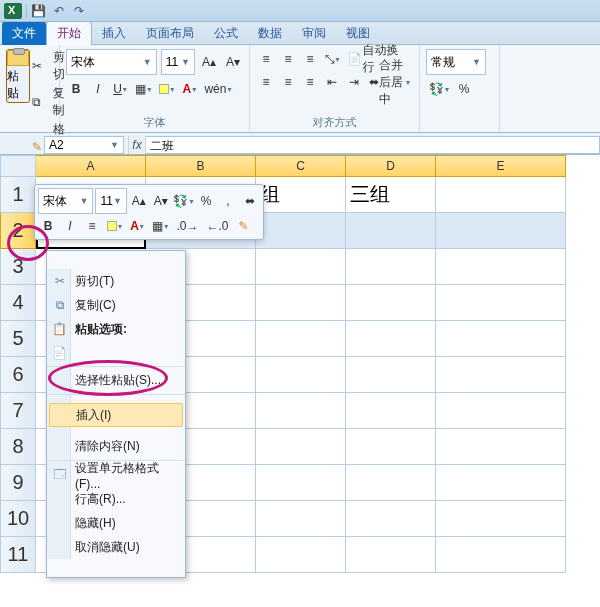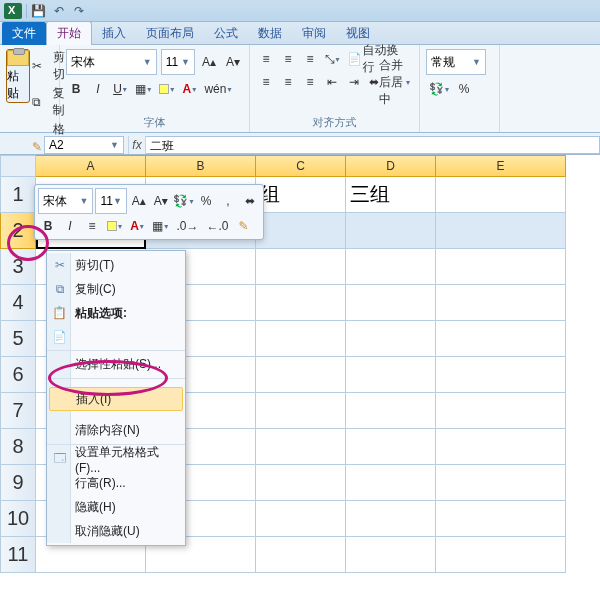--- a/index.html
+++ b/index.html
@@ -56,21 +56,21 @@
 .rowhdr.sel{background:linear-gradient(90deg,#ffe9a5,#ffd467);border-color:#d4a017}
 .cell{border:1px solid #b7cde2;border-top:none;border-left:none;background:#fff;font-size:20px;padding:2px 4px;display:flex;align-items:center}
 .row.selrow .cell{background:#dbe9f7}
 
 .activecell{position:absolute;border:2px solid #000;pointer-events:none}
 
 .minitb{position:absolute;background:#f4f8fc;border:1px solid #9db9d4;border-radius:3px;box-shadow:0 2px 6px rgba(0,0,0,.2);padding:3px;display:flex;flex-direction:column;gap:2px}
 .minitb .mr{display:flex;gap:2px;align-items:center}
 .minitb .combo{height:18px}
 
-.ctx{position:absolute;background:#f7f9fc;border:1px solid #9db9d4;box-shadow:2px 2px 6px rgba(0,0,0,.25);padding:2px 0;width:140px}
+.ctx{position:absolute;background:#f7f9fc;border:1px solid #9db9d4;box-shadow:2px 2px 6px rgba(0,0,0,.25);padding:18px 0;width:140px}
 .ctx .mi{height:24px;display:flex;align-items:center;padding:0 8px 0 28px;position:relative;color:#222}
 .ctx .mi.sep-after{border-bottom:1px solid #d3e0ec;margin-bottom:2px;padding-bottom:2px;height:26px}
 .ctx .mi .mico{position:absolute;left:5px;width:16px;height:16px;display:flex;align-items:center;justify-content:center;color:#5b7da3}
 .ctx .mi.hl{background:#fde8b6;border:1px solid #f5c851;margin:8px 2px;padding-left:26px;border-radius:2px}
 .ctx .iconstrip{position:absolute;left:0;top:0;bottom:0;width:24px;background:#e8f0f8;border-right:1px solid #d3e0ec}
 .ctx-inner{position:relative}
 
 .anno{position:absolute;border:3px solid #c3187b;border-radius:50%;pointer-events:none}
 
 .scissors:before{content:"✂";font-size:12px}

